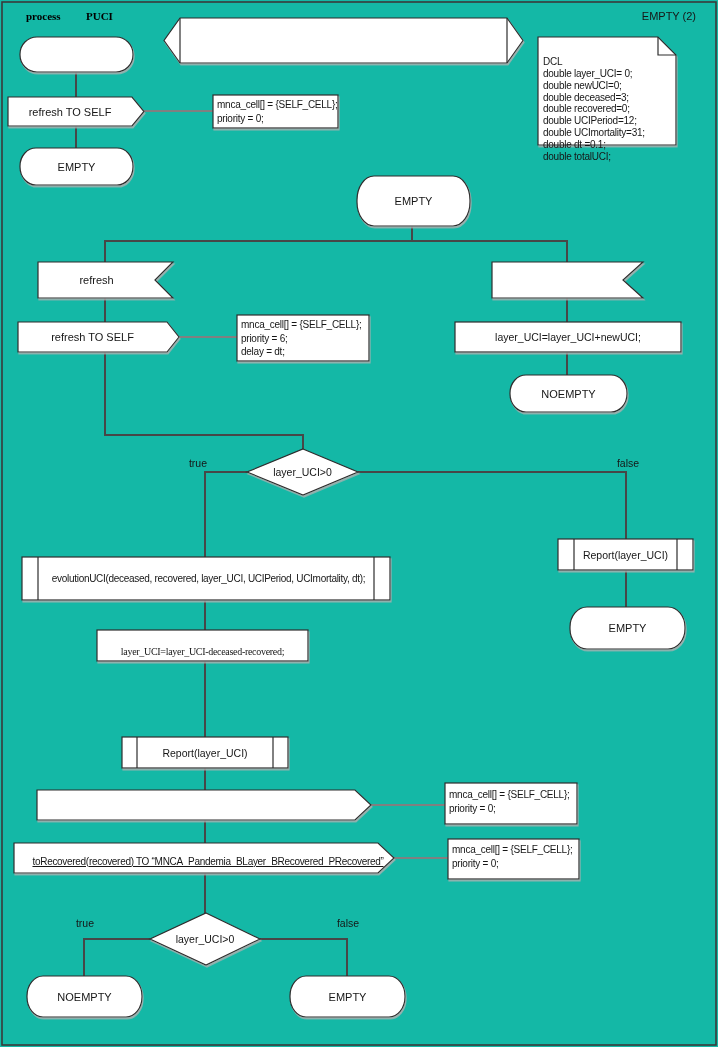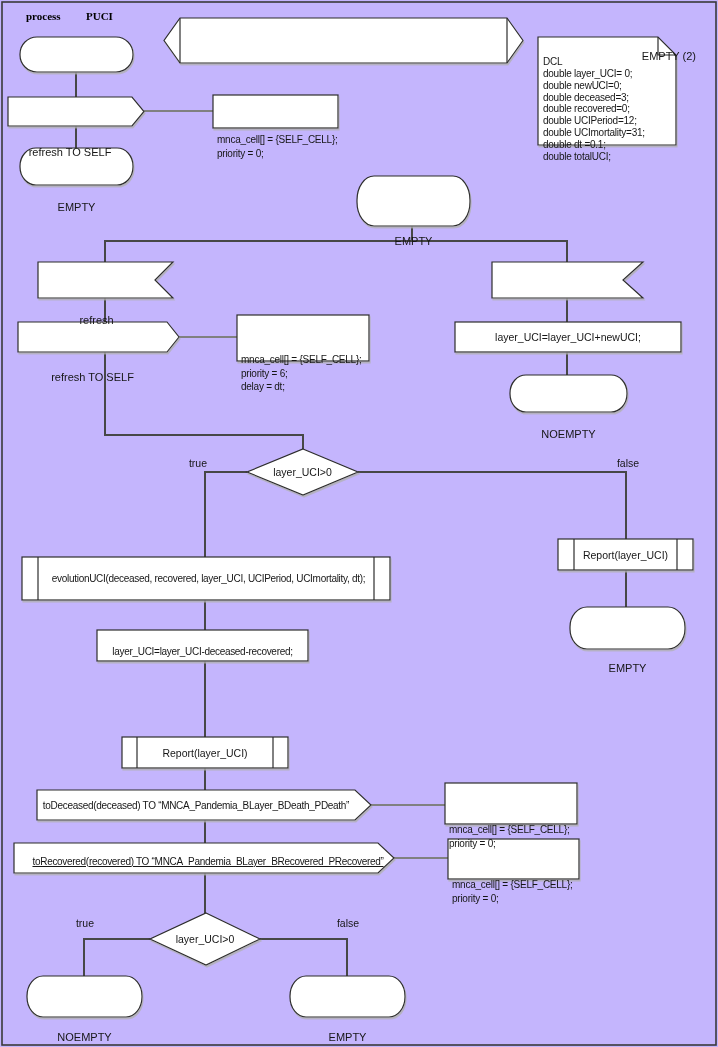--- a/index.html
+++ b/index.html
@@ -1,26 +1,26 @@
 <!DOCTYPE html>
 <html><head>
 <meta charset="utf-8">
 <style>
   html,body{margin:0;padding:0;background:#fff;}
-  .stage{position:relative;width:718px;height:1047px;background:#c4b5fd;overflow:hidden;}
+  .stage{position:relative;width:718px;height:1047px;background:#14b8a6;overflow:hidden;}
   svg{position:absolute;left:0;top:0;}
   .lbl{position:absolute;display:flex;align-items:center;justify-content:center;text-align:center;
        font-family:"Liberation Sans",sans-serif;color:#161616;white-space:nowrap;}
-  .s11{font-size:11px;margin-top:40px;}
+  .s11{font-size:11px;}
   .s105{font-size:10.5px;}
   .s10{font-size:10px;letter-spacing:-0.3px;}
   .hdr{font-size:11px;font-weight:bold;display:block;text-align:left;}
   .notetext{position:absolute;font-family:"Liberation Sans",sans-serif;color:#161616;
             font-size:10px;letter-spacing:-0.25px;white-space:nowrap;text-align:left;}
-  .cmt{line-height:13.5px;margin-top:35px;}
+  .cmt{line-height:13.5px;}
   .dcl{line-height:11.85px;}
   .two{flex-direction:column;line-height:15px;}
 </style>
 </head>
 <body>
 
 <div class="stage">
 
 <svg width="718" height="1047" viewBox="0 0 718 1047">
   <defs>
@@ -145,24 +145,23 @@
 <div class="lbl s11" style="left:510px;top:375px;width:117px;height:37px;">NOEMPTY</div>
 
 <div class="lbl s105" style="left:247px;top:449px;width:111px;height:46px;">layer_UCI&gt;0</div>
 <div class="lbl s105" style="left:183px;top:457px;width:30px;">true</div>
 <div class="lbl s105" style="left:613px;top:457px;width:30px;">false</div>
 
 <div class="lbl s105" style="left:574px;top:539px;width:103px;height:31px;">Report(layer_UCI)</div>
 <div class="lbl s11" style="left:570px;top:607px;width:115px;height:42px;">EMPTY</div>
 
 <div class="lbl s10" style="left:38px;top:557px;width:341px;height:43px;">evolutionUCI(deceased, recovered, layer_UCI, UCIPeriod, UCImortality, dt);</div>
-<div class="lbl s10" style="left:97px;top:630px;width:211px;height:43px;">layer_UCI=layer_UCI-deceased-recovered;</div>
+<div class="lbl s10" style="left:97px;top:630px;width:211px;height:43px;font-family:Liberation Serif, serif;">layer_UCI=layer_UCI-deceased-recovered;</div>
 <div class="lbl s105" style="left:137px;top:737px;width:136px;height:31px;">Report(layer_UCI)</div>
 
-<div class="lbl s10" style="left:37px;top:790px;width:318px;height:30px;">toDeceased(deceased) TO “MNCA_Pandemia_BLayer_BDeath_PDeath”</div>
 <div class="notetext cmt" style="left:449px;top:788px;">
   <div>mnca_cell[] = {SELF_CELL};</div>
   <div>priority = 0;</div>
 </div>
 <div class="lbl s10" style="left:26px;top:843px;width:364px;height:36px;text-decoration:underline;">toRecovered(recovered) TO “MNCA_Pandemia_BLayer_BRecovered_PRecovered”</div>
 <div class="notetext cmt" style="left:452px;top:843px;">
   <div>mnca_cell[] = {SELF_CELL};</div>
   <div>priority = 0;</div>
 </div>
 

